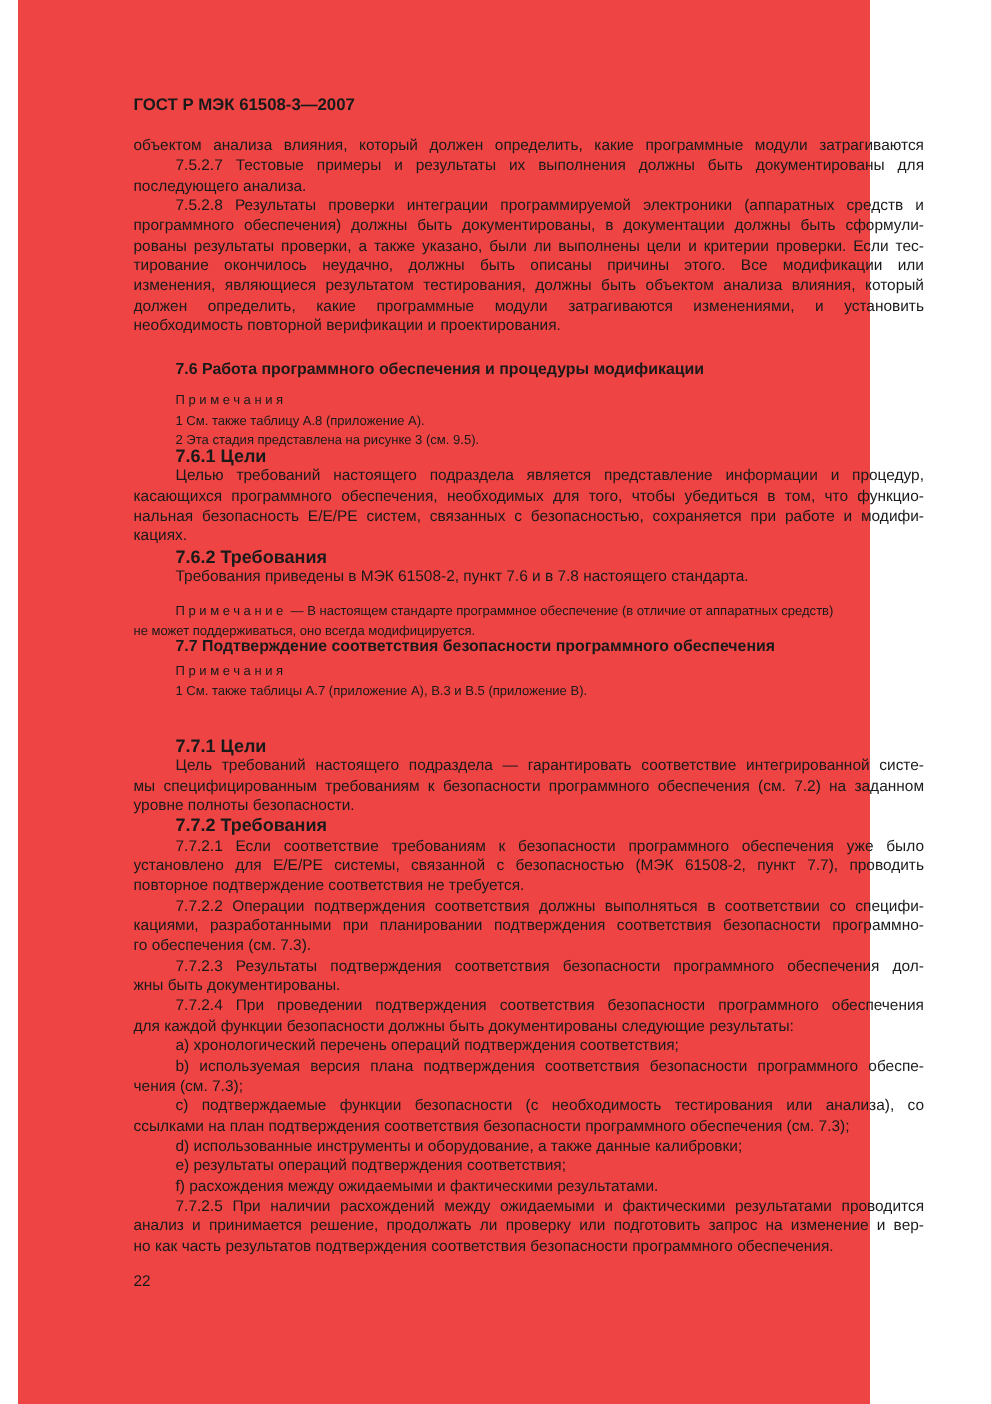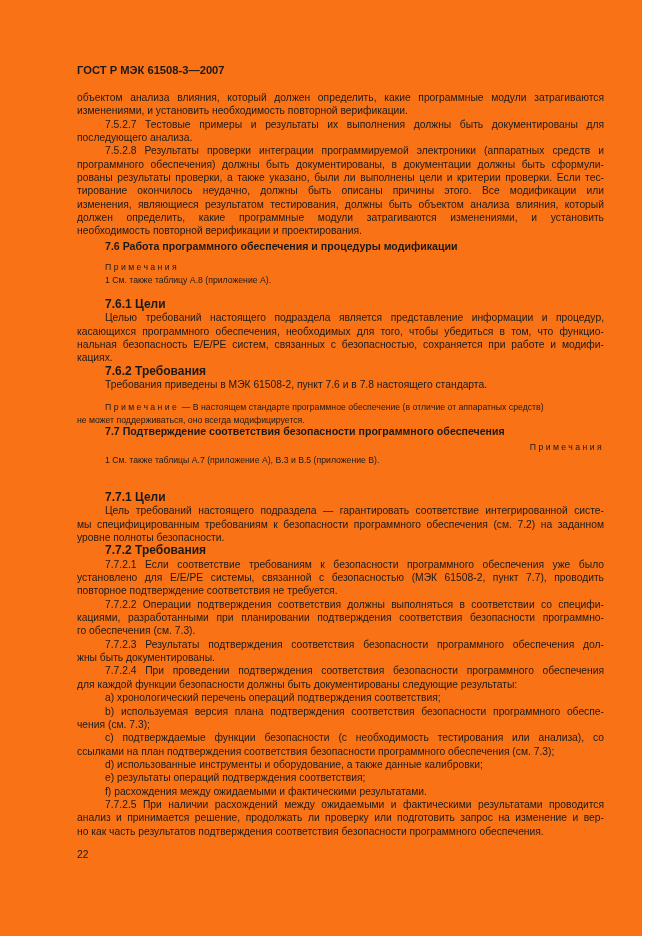--- a/index.html
+++ b/index.html
@@ -1,56 +1,56 @@
 <!DOCTYPE html>
 <html><head>
 <meta charset="utf-8">
 <style>
   html, body { margin: 0; padding: 0; background: #ffffff; }
   body { width: 661px; height: 936px; position: relative; overflow: hidden;
          font-family: "Liberation Sans", sans-serif; color: #1a1a1a; }
-  .page { position: absolute; left: 0; top: 0; width: 642px; height: 936px; background: #f97316; }
+  .page { position: absolute; left: 12px; top: 0; width: 568px; height: 936px; background: #ef4444; }
   .hdr { position: absolute; left: 77px; top: 64px; font-size: 11.2px; font-weight: bold; letter-spacing: 0; }
   .col { position: absolute; left: 77px; width: 527px; }
   .ln { display: block; height: 13.35px; line-height: 13.35px; font-size: 10.3px; white-space: nowrap; }
   .j { text-align: justify; text-align-last: justify; white-space: normal; overflow: hidden; }
   .ind { padding-left: 28px; }
   .h2 { font-weight: bold; font-size: 10.6px; padding-left: 28px; }
   .h3 { font-weight: bold; font-size: 12px; padding-left: 28px; }
   .note { font-size: 8.7px; height: 12.6px; line-height: 12.6px; white-space: nowrap; }
   .note.ind { padding-left: 28px; }
-  .spaced { letter-spacing: 2.4px; text-align: right; }
+  .spaced { letter-spacing: 2.4px; }
   .pnum { position: absolute; left: 77px; top: 849px; font-size: 10.3px; }
 </style>
 </head>
 <body>
 
 <div class="page">
   <div class="hdr">ГОСТ Р МЭК 61508-3—2007</div>
 
   <div class="col" style="top:91px">
     <span class="ln j">объектом анализа влияния, который должен определить, какие программные модули затрагиваются</span>
-    <span class="ln">изменениями, и установить необходимость повторной верификации.</span>
     <span class="ln j ind">7.5.2.7 Тестовые примеры и результаты их выполнения должны быть документированы для</span>
     <span class="ln">последующего анализа.</span>
     <span class="ln j ind">7.5.2.8 Результаты проверки интеграции программируемой электроники (аппаратных средств и</span>
     <span class="ln j">программного обеспечения) должны быть документированы, в документации должны быть сформули-</span>
     <span class="ln j">рованы результаты проверки, а также указано, были ли выполнены цели и критерии проверки. Если тес-</span>
     <span class="ln j">тирование окончилось неудачно, должны быть описаны причины этого. Все модификации или</span>
     <span class="ln j">изменения, являющиеся результатом тестирования, должны быть объектом анализа влияния, который</span>
     <span class="ln j">должен определить, какие программные модули затрагиваются изменениями, и установить</span>
     <span class="ln">необходимость повторной верификации и проектирования.</span>
   </div>
 
   <div class="col" style="top:240px">
     <span class="ln h2">7.6  Работа программного обеспечения и процедуры модификации</span>
   </div>
   <div class="col" style="top:256px">
     <span class="note ind spaced">Примечания</span>
     <span class="note ind" style="display:block">1  См. также таблицу А.8 (приложение А).</span>
+    <span class="note ind" style="display:block">2  Эта стадия представлена на рисунке 3 (см. 9.5).</span>
   </div>
 
   <div class="col" style="top:298px">
     <span class="ln h3">7.6.1  Цели</span>
     <span class="ln j ind">Целью требований настоящего подраздела является представление информации и процедур,</span>
     <span class="ln j">касающихся программного обеспечения, необходимых для того, чтобы убедиться в том, что функцио-</span>
     <span class="ln j">нальная безопасность Е/Е/РЕ систем, связанных с безопасностью, сохраняется при работе и модифи-</span>
     <span class="ln">кациях.</span>
     <span class="ln h3">7.6.2  Требования</span>
     <span class="ln ind">Требования приведены в МЭК 61508-2, пункт 7.6 и в 7.8 настоящего стандарта.</span>

